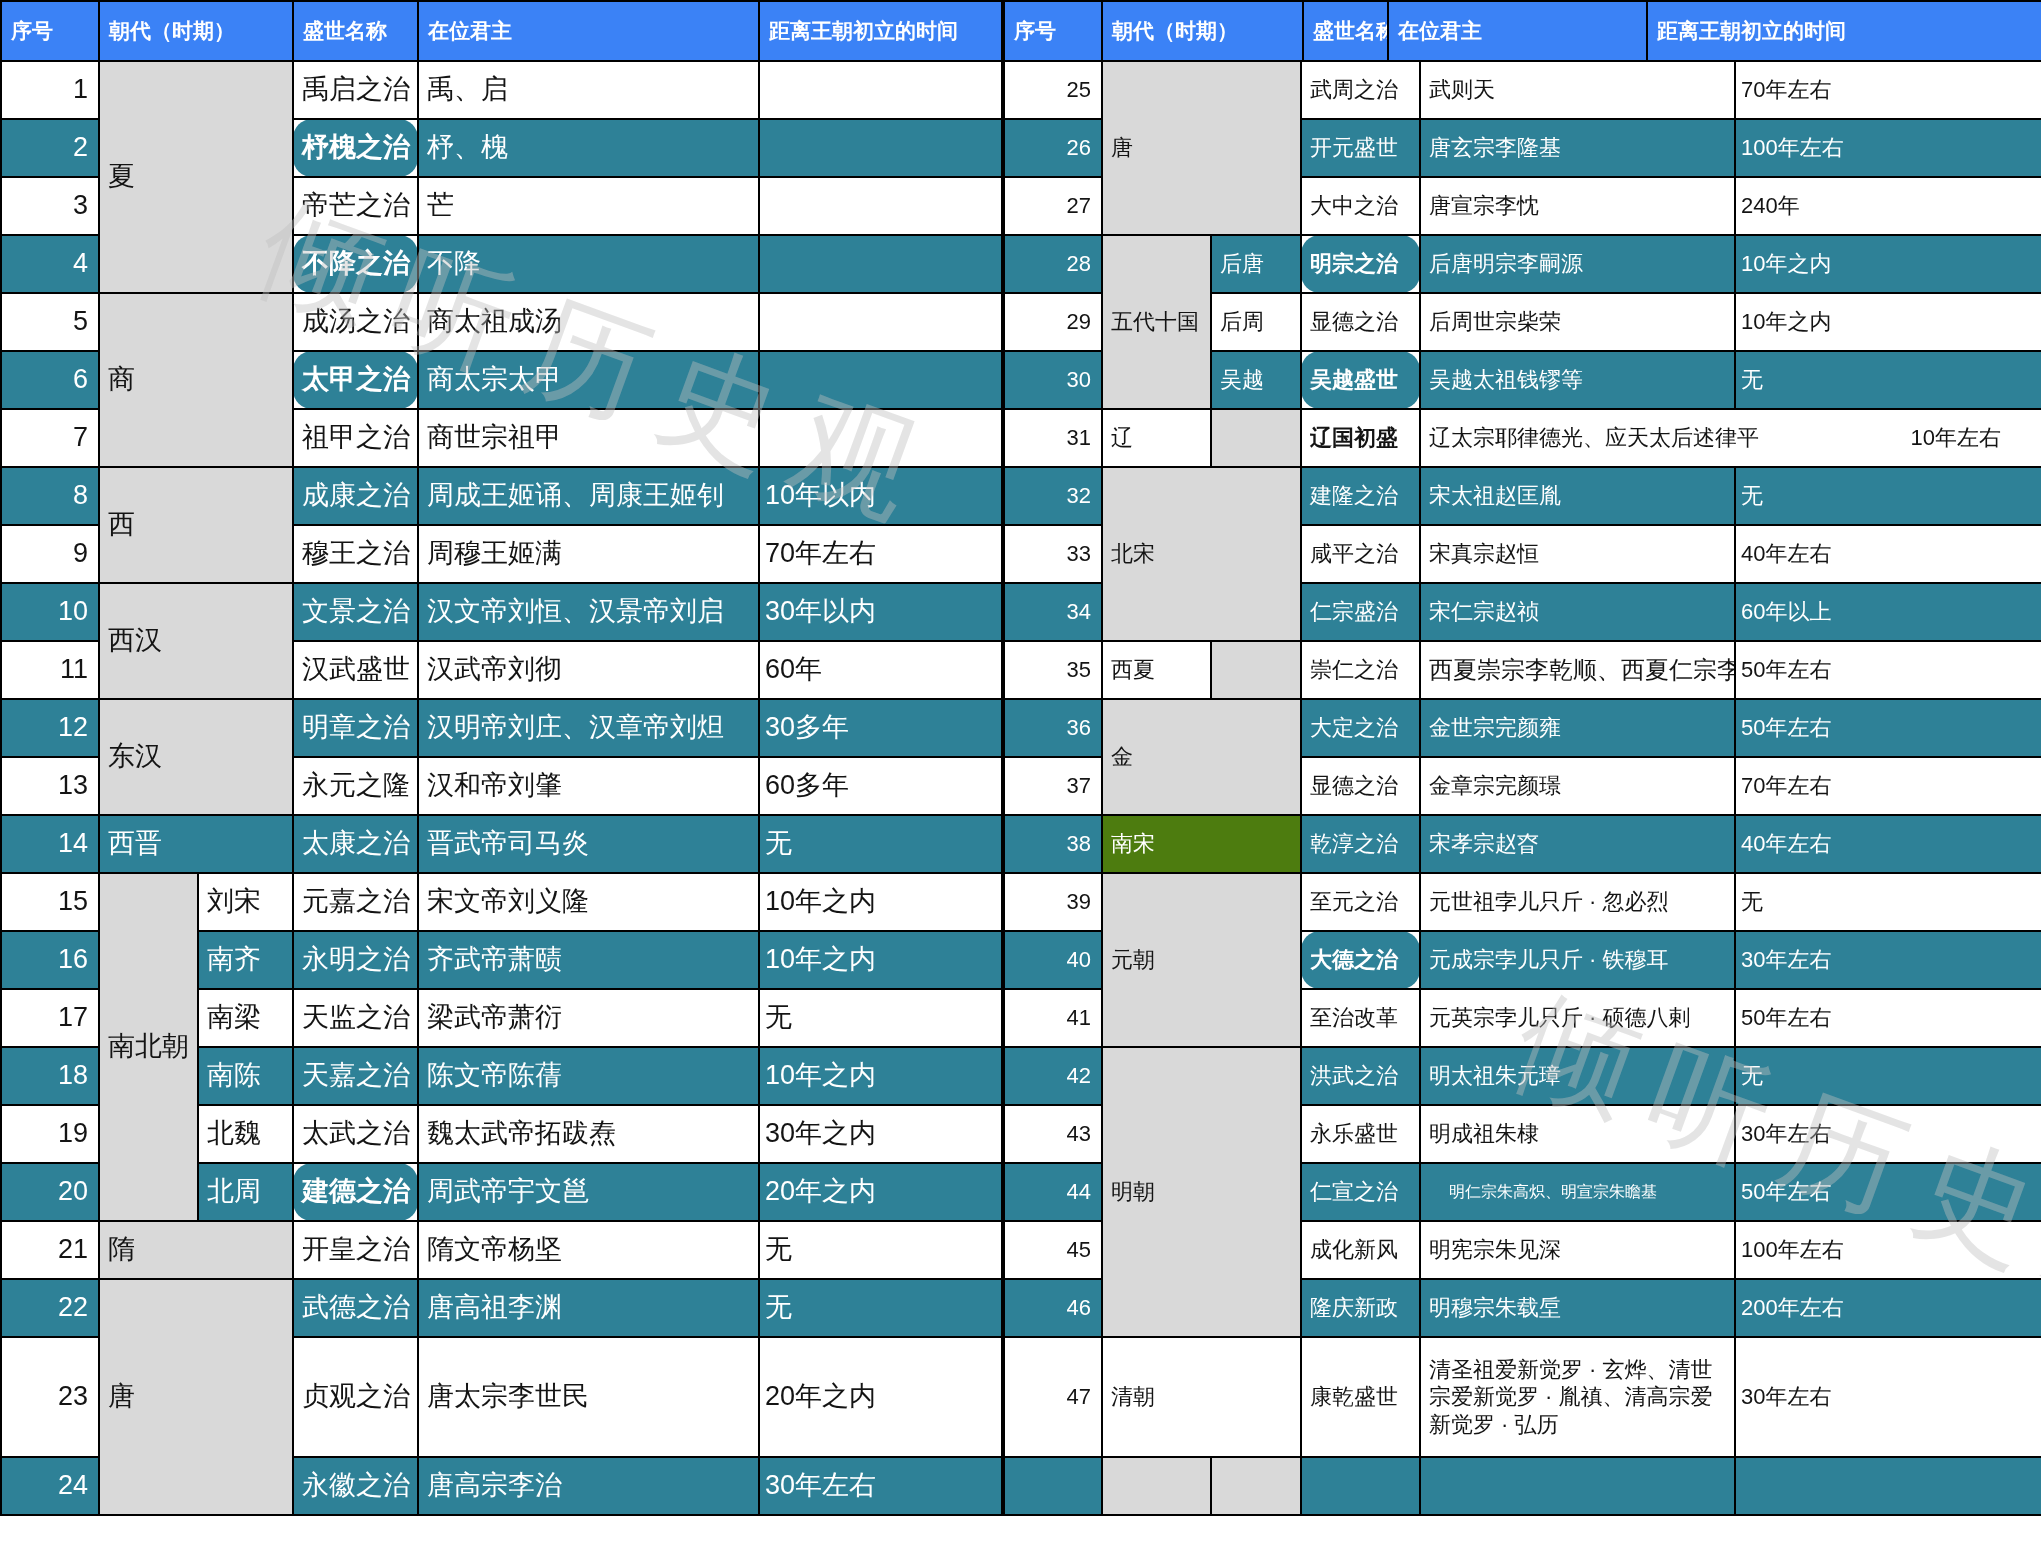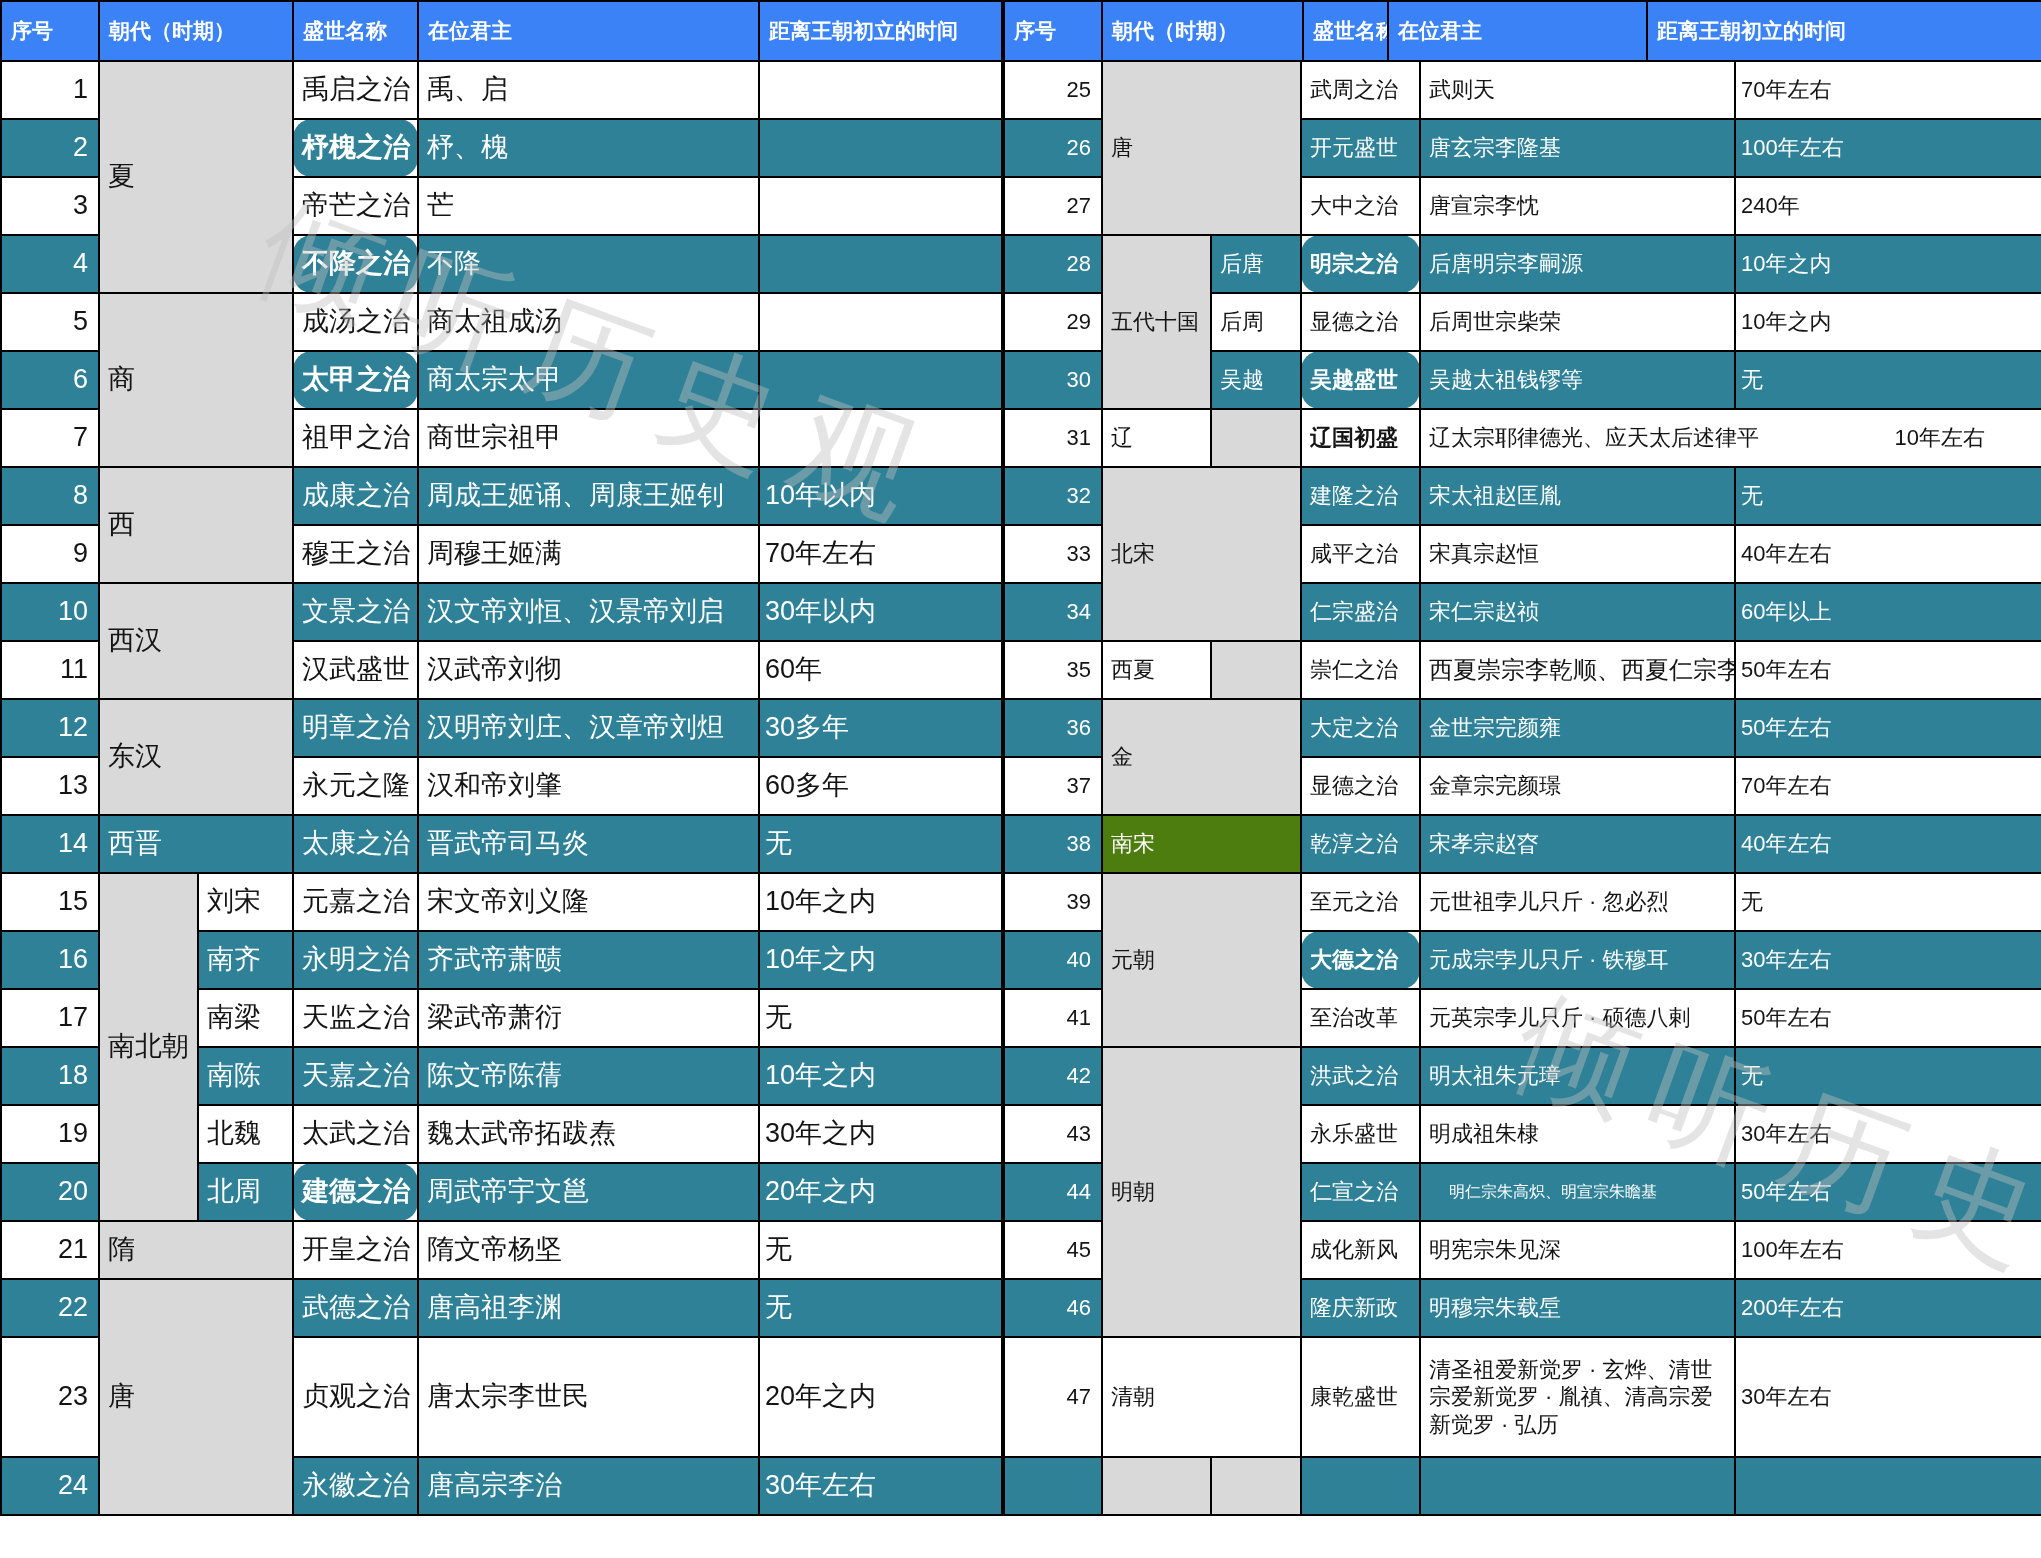--- a/index.html
+++ b/index.html
@@ -26,21 +26,21 @@
   .w{background:#ffffff;color:#141414;}
   .t{background:#2E8197;color:#ffffff;}
   .g{background:#D9D9D9;color:#141414;}
   .gw{background:#4d7c0f;color:#ffffff;}
   .num{text-align:right;padding-right:10px;padding-left:0;}
   .bold{font-weight:bold;border-radius:19px;}
   .timec{padding-left:5px;}
   .wrapok{white-space:normal;}
   
   .mflex{display:flex;align-items:center;width:100%;justify-content:space-between;}
-  .mflex .tm{margin-left:auto;margin-right:56px;}
+  .mflex .tm{margin-left:auto;margin-right:40px;}
   
   .wm{
     position:absolute;z-index:5;pointer-events:none;
     font-size:118px;letter-spacing:24px;font-weight:400;
     color:rgba(190,190,190,0.42);
     transform:rotate(20deg);transform-origin:left top;white-space:nowrap;
   }
   .wm1{left:292px;top:168px;}
   .wm2{left:1548px;top:962px;}
 </style>

